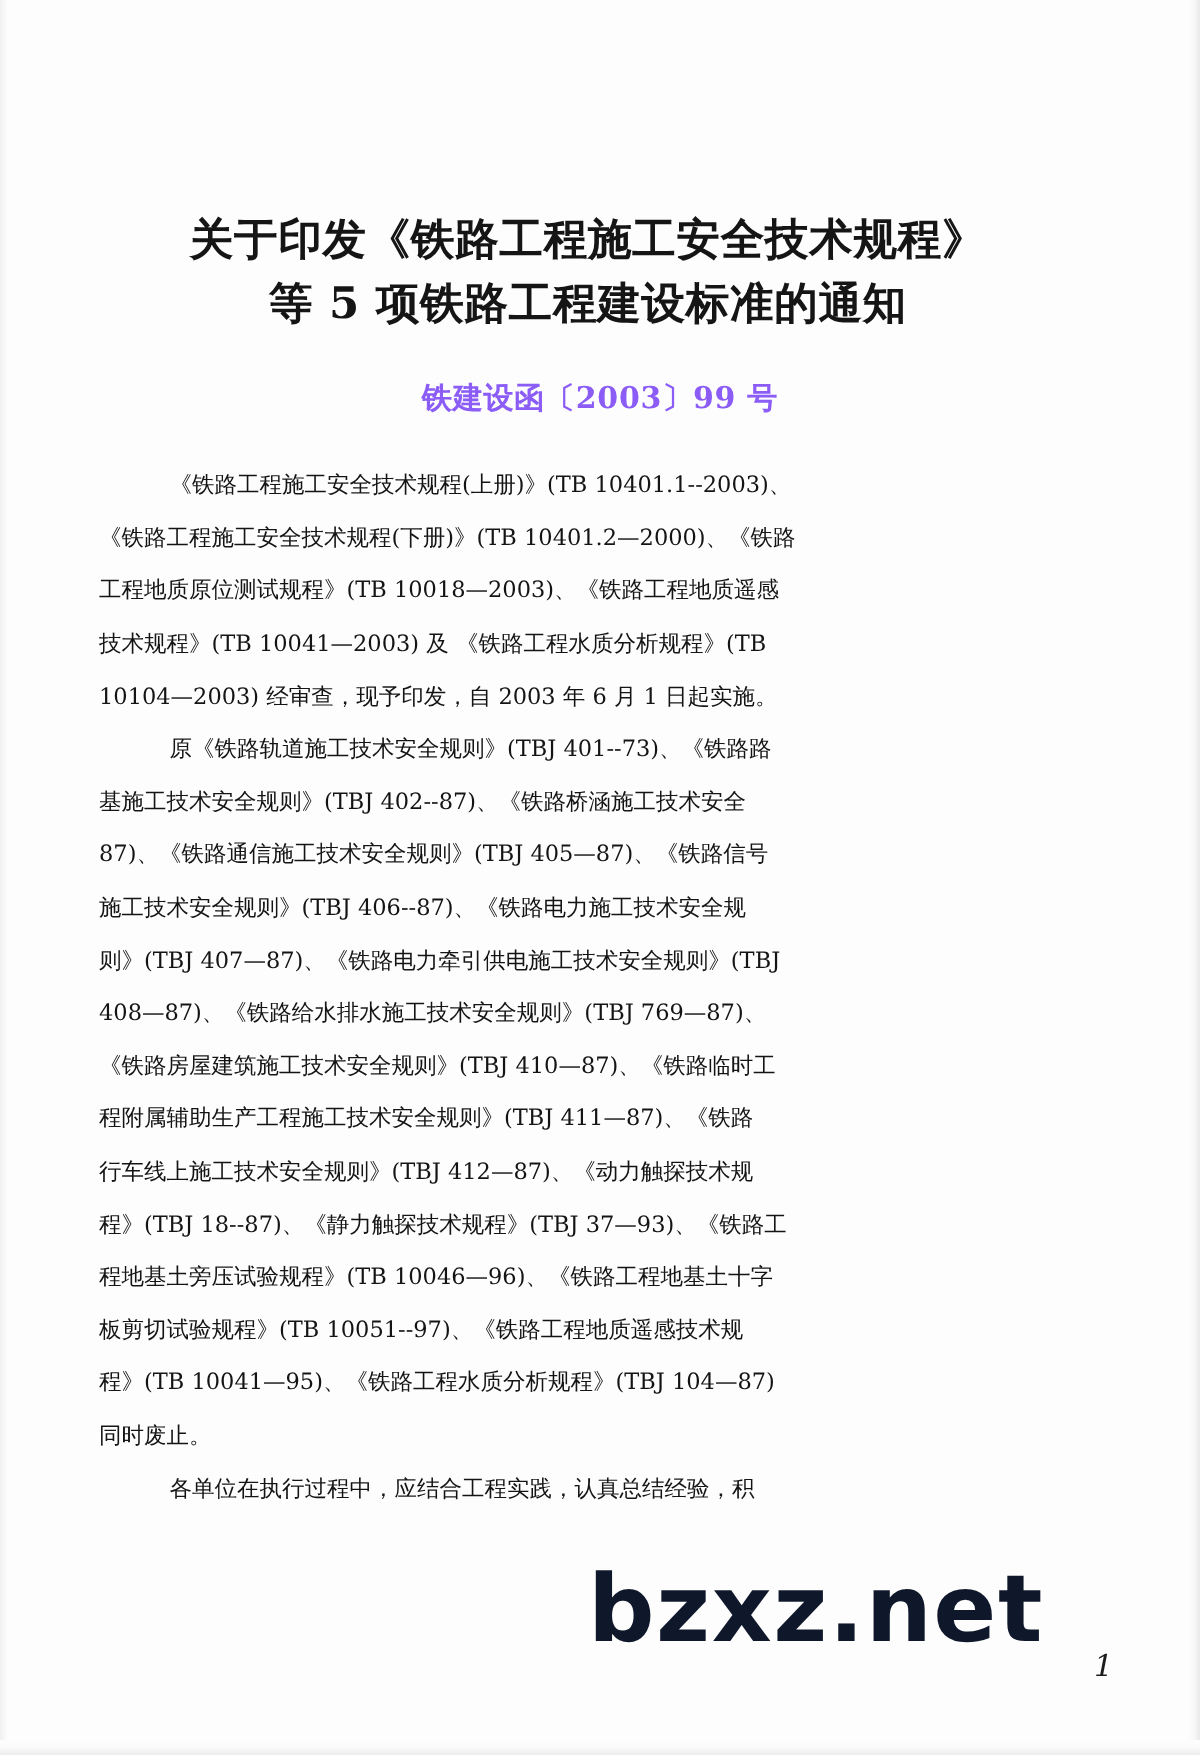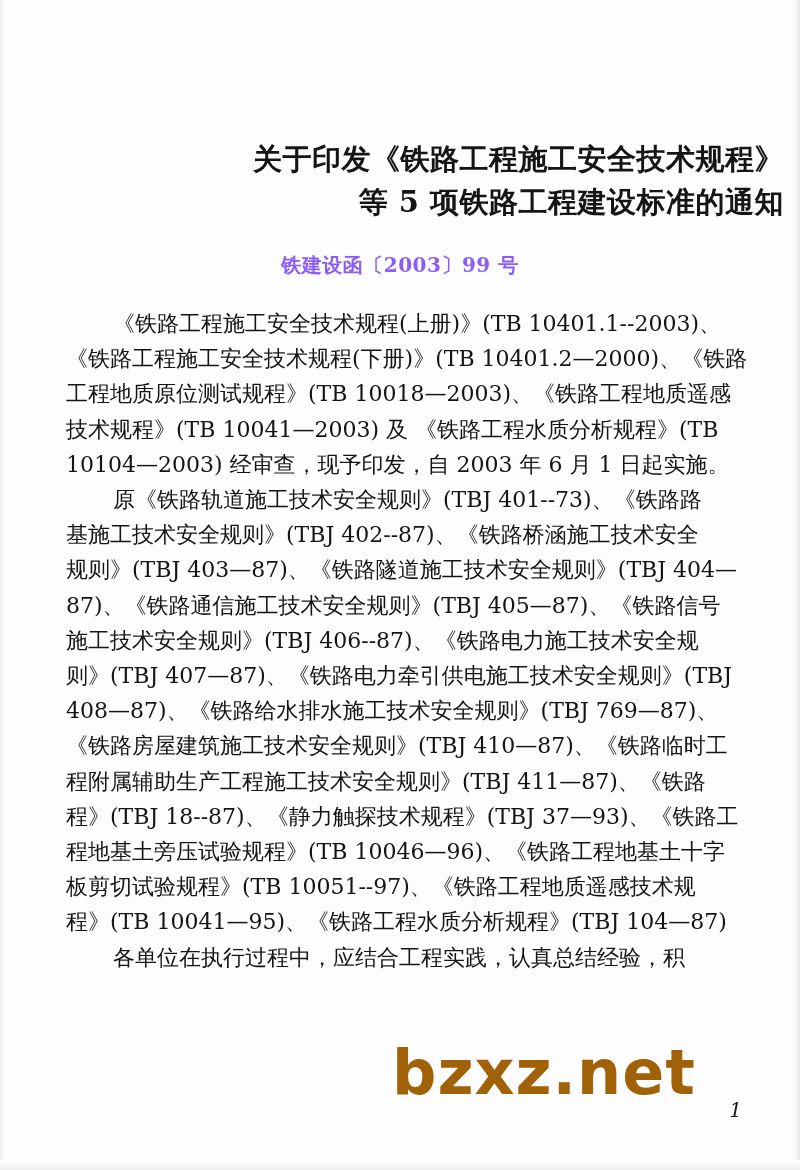--- a/index.html
+++ b/index.html
@@ -54,39 +54,39 @@
 
   
   .watermark {
     position: absolute;
     left: 392px;
     top: 1036px;
     font-family: "DejaVu Sans", "Liberation Sans", sans-serif;
     font-weight: bold;
     font-size: 62px;
     letter-spacing: 1px;
-    color: #a16207;
+    color: #0f172a;
     white-space: nowrap;
     user-select: none;
     pointer-events: none;
     z-index: 0;
   }
 
   .content {
     position: relative;
     z-index: 2;
   }
 
   
   .title-block {
     position: absolute;
     left: 0;
     top: 138px;
     width: 784px;
-    text-align: right;
+    text-align: center;
   }
   .title-line {
     font-family: "DejaVu Serif", "Liberation Serif", serif;
     font-weight: bold;
     font-size: 29px;
     line-height: 43px;
     color: #151515;
     letter-spacing: 0.5px;
     white-space: nowrap;
   }
@@ -106,21 +106,21 @@
   }
 
   
   .body-block {
     position: absolute;
     left: 66px;
     top: 306px;
     width: 680px;
   }
   .body-line {
-    font-size: 22px;
+    font-size: 15px;
     line-height: 35.2px;
     color: #141414;
     white-space: nowrap;
     letter-spacing: 0px;
     font-family: "DejaVu Serif", "Liberation Serif", serif;
   }
   .body-line.indent {
     text-indent: 47px;
   }
 
@@ -157,30 +157,31 @@
     <div class="docnum">铁建设函〔2003〕99 号</div>
 
     <div class="body-block">
         <div class="body-line indent">《铁路工程施工安全技术规程(上册)》(TB 10401.1--2003)、</div>
         <div class="body-line">《铁路工程施工安全技术规程(下册)》(TB 10401.2—2000)、《铁路</div>
         <div class="body-line">工程地质原位测试规程》(TB 10018—2003)、《铁路工程地质遥感</div>
         <div class="body-line">技术规程》(TB 10041—2003) 及 《铁路工程水质分析规程》(TB</div>
         <div class="body-line">10104—2003) 经审查，现予印发，自 2003 年 6 月 1 日起实施。</div>
         <div class="body-line indent">原《铁路轨道施工技术安全规则》(TBJ 401--73)、《铁路路</div>
         <div class="body-line">基施工技术安全规则》(TBJ 402--87)、《铁路桥涵施工技术安全</div>
-        <div class="body-line">规则》(TBJ 403—87)、《铁路隧道施工技术安全规则》(TBJ 404—</div>
         <div class="body-line">87)、《铁路通信施工技术安全规则》(TBJ 405—87)、《铁路信号</div>
         <div class="body-line">施工技术安全规则》(TBJ 406--87)、《铁路电力施工技术安全规</div>
         <div class="body-line">则》(TBJ 407—87)、《铁路电力牵引供电施工技术安全规则》(TBJ</div>
         <div class="body-line">408—87)、《铁路给水排水施工技术安全规则》(TBJ 769—87)、</div>
         <div class="body-line">《铁路房屋建筑施工技术安全规则》(TBJ 410—87)、《铁路临时工</div>
         <div class="body-line">程附属辅助生产工程施工技术安全规则》(TBJ 411—87)、《铁路</div>
+        <div class="body-line">行车线上施工技术安全规则》(TBJ 412—87)、《动力触探技术规</div>
         <div class="body-line">程》(TBJ 18--87)、《静力触探技术规程》(TBJ 37—93)、《铁路工</div>
         <div class="body-line">程地基土旁压试验规程》(TB 10046—96)、《铁路工程地基土十字</div>
         <div class="body-line">板剪切试验规程》(TB 10051--97)、《铁路工程地质遥感技术规</div>
         <div class="body-line">程》(TB 10041—95)、《铁路工程水质分析规程》(TBJ 104—87)</div>
+        <div class="body-line">同时废止。</div>
         <div class="body-line indent">各单位在执行过程中，应结合工程实践，认真总结经验，积</div>
       </div>
 
     <div class="page-number">1</div>
 
   </div>
 </div>
 
 </body></html>

